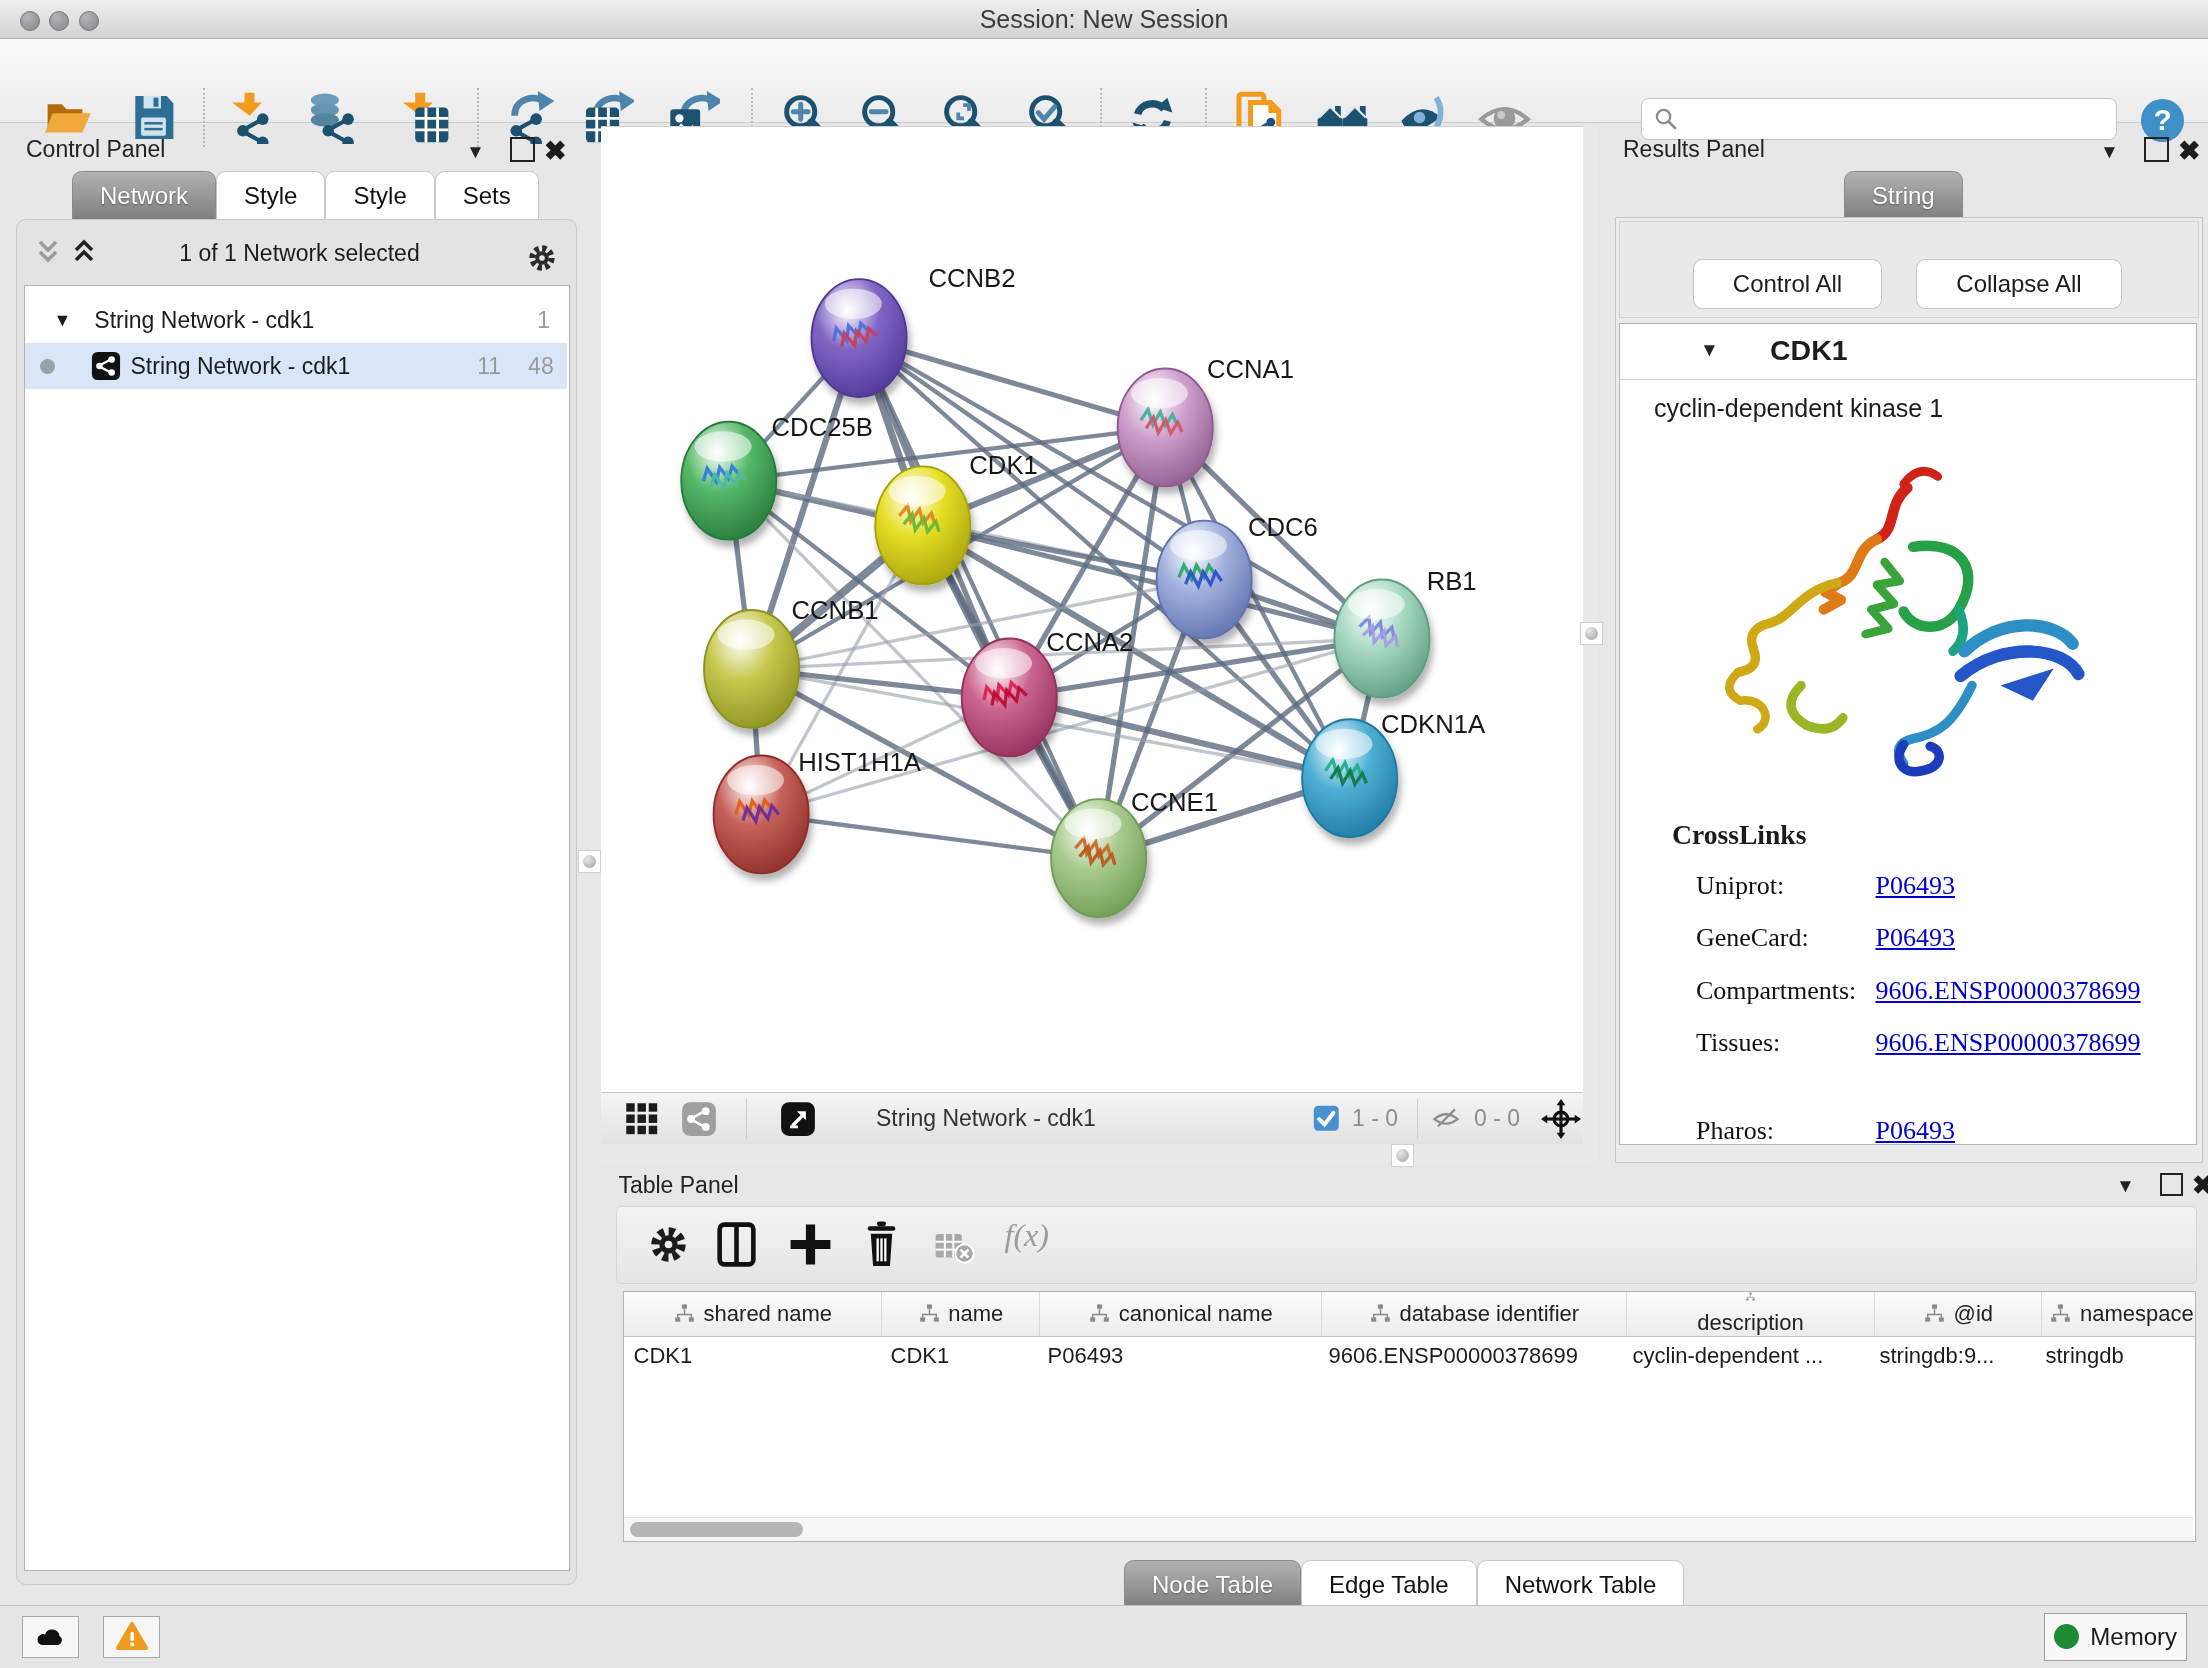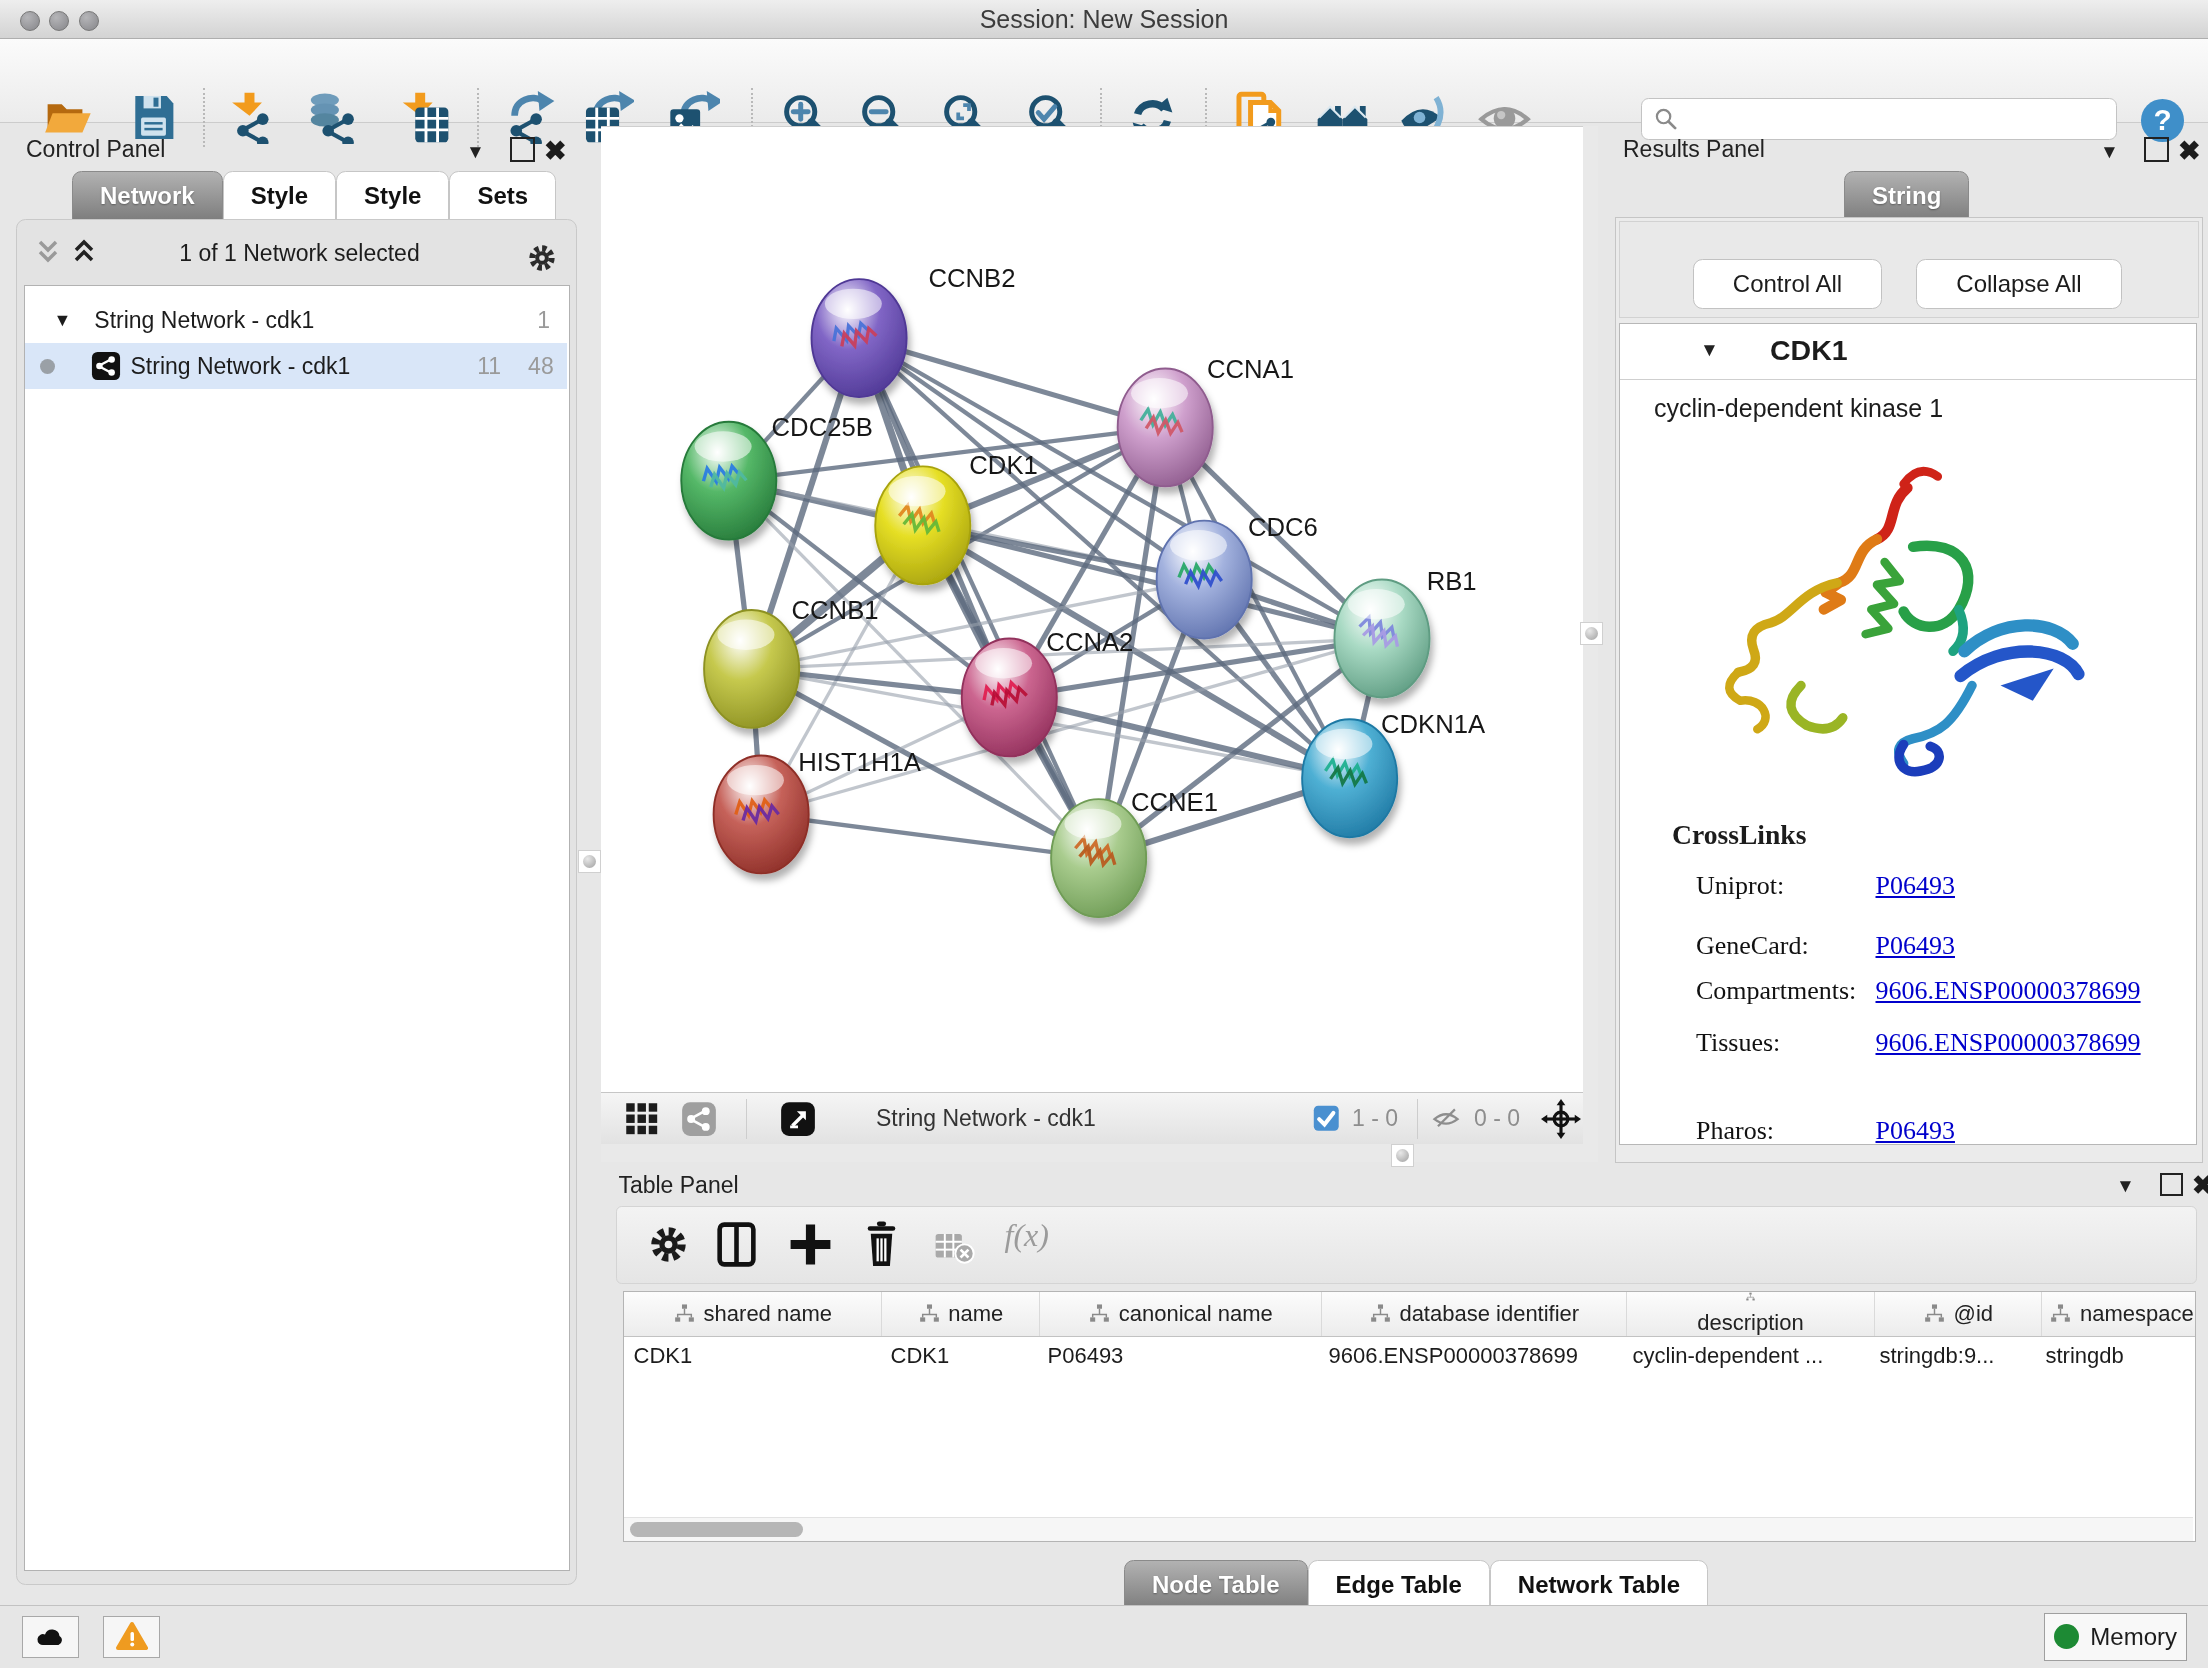--- a/index.html
+++ b/index.html
@@ -21,21 +21,21 @@
   .tool-btn svg{width:53px;height:53px;}
   .tool-sep{position:absolute;top:49px;width:0;height:59px;
     border-left:2.9px dotted #b9b9b9;}
   #search-box{position:absolute;left:1641px;top:59px;width:474px;height:40px;
     background:#fff;border:1.9px solid #c3c3c3;border-radius:7.6px;display:flex;align-items:center;}
   #search-box svg{width:28.5px;height:28.5px;margin-left:9.5px;}
   #search-input{border:none;outline:none;flex:1;height:32px;font-size:23px;background:transparent;}
   
   .panel-title{font-size:23px;color:#222;}
   .mac-tab{height:48px;line-height:48px;padding:0 27px;font-size:24px;background:#fff;
-    border:1px solid #c6c6c6;border-radius:9.5px 9.5px 0 0;color:#111;display:inline-block;font-weight:bold;}
+    border:1px solid #c6c6c6;border-radius:9.5px 9.5px 0 0;color:#111;display:inline-block;}
   .mac-tab.selected{background:linear-gradient(#b2b2b2,#7d7d7d);color:#fff;border-color:#8a8a8a;
     text-shadow:0 1px 1.9px rgba(0,0,0,.35);}
   
   #cp-gray{left:16px;top:219px;width:559px;height:1364px;background:#e3e3e3;
     border:1px solid #c9c9c9;border-radius:9.5px;}
   #cp-list{left:24px;top:285px;width:544px;height:1284px;background:#fff;border:1px solid #b2b2b2;}
   .tree-row{position:absolute;left:0;width:542px;height:46px;display:flex;align-items:center;font-size:23px;}
   .badge{color:#9a9a9a;font-size:23px;}
   
   #net-bar{left:601px;top:1092px;width:982px;height:51px;
@@ -670,21 +670,21 @@
       <path d="M318 240 C364 202 428 210 442 238" stroke="#2456c9" stroke-width="13"></path>
       <path d="M330 250 C310 290 296 300 268 306 q-24 6 -10 26" stroke="#2e8fc6" stroke-width="10"></path>
       <path d="M258 312 C246 330 258 344 276 340 C300 336 300 318 286 314" stroke="#1b3dbb" stroke-width="10"></path>
       <path d="M360 250 l56 -18 -22 34 z" fill="#2456c9" stroke="none"></path>
     </g>
   </svg>
   <div class="serif" style="position:absolute;left:52px;top:495px;font-size:27.6px;font-weight:bold">CrossLinks</div>
   <div id="crosslinks-rows">
       <div class="xl-row serif" style="top: 547px;"><span class="xl-label">Uniprot:</span>
     <a class="xl-link">P06493</a></div>
-      <div class="xl-row serif" style="top: 599px; margin-top: 8px;"><span class="xl-label">GeneCard:</span>
+      <div class="xl-row serif" style="top: 599px;"><span class="xl-label">GeneCard:</span>
     <a class="xl-link">P06493</a></div>
       <div class="xl-row serif" style="top: 652px;"><span class="xl-label">Compartments:</span>
     <a class="xl-link">9606.ENSP00000378699</a></div>
       <div class="xl-row serif" style="top: 704px;"><span class="xl-label">Tissues:</span>
     <a class="xl-link">9606.ENSP00000378699</a></div>
       <div class="xl-row serif" style="top: 756px; margin-top: 36px;"><span class="xl-label">Pharos:</span>
     <a class="xl-link">P06493</a></div>
     </div>
 </div>
 

